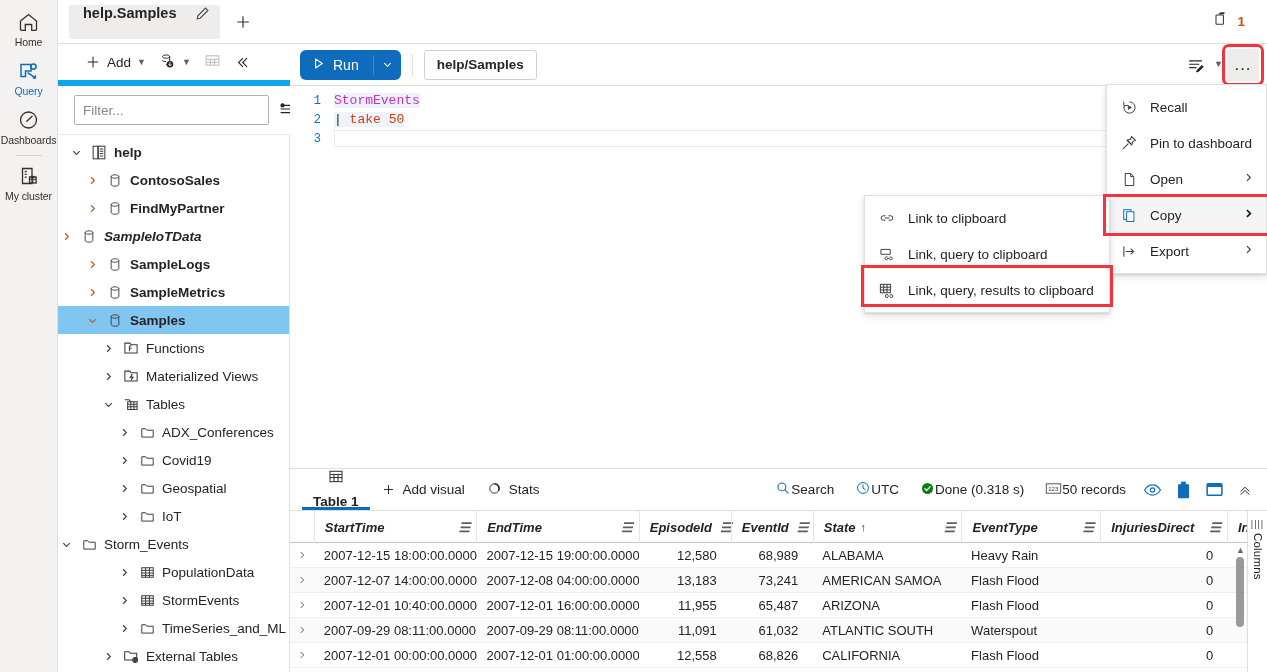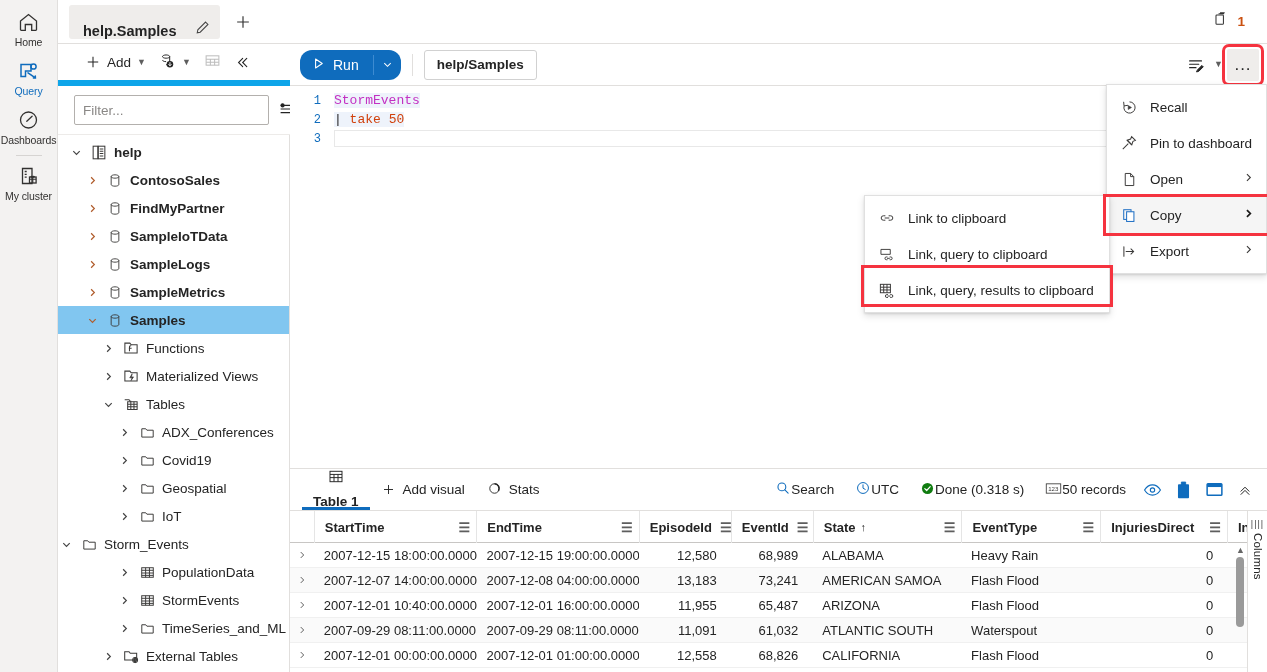--- a/index.html
+++ b/index.html
@@ -27,21 +27,21 @@
   .rail-icon svg { display:block; }
 
   
   #tabstrip {
     position:absolute; left:58px; top:0; right:0; height:44px;
     background:#fff; border-bottom:1px solid #e1dfdd;
     display:flex; align-items:center;
   }
   .qtab {
     margin-left:11px; height:34px; background:#efedeb; border-radius:3px;
-    display:flex; align-items:flex-end; padding:0 9px 0 14px; gap:18px; cursor:pointer;
+    display:flex; align-items:flex-start; padding:0 9px 0 14px; gap:18px; cursor:pointer;
   }
   .qtab-title { font-size:14.5px; font-weight:600; color:#242424; }
   .tab-plus { margin-left:10px; width:26px;height:26px; display:flex;align-items:center;justify-content:center;cursor:pointer;}
   .tabstrip-right { margin-left:auto; display:flex; align-items:center; gap:6px; padding-right:22px;}
   .stackcount { font-size:13.5px; font-weight:700; color:#ca5010; }
 
   
   #toolbar {
     position:absolute; left:58px; top:44px; width:232px; height:42px;
     background:#fff; border-bottom:6px solid #0ea5e9;
@@ -53,21 +53,21 @@
   .chev { color:#5e5e5e; font-size:9px; line-height:1; }
 
   
   #querybar {
     position:absolute; left:290px; top:44px; right:0; height:42px;
     background:#fff; border-bottom:1px solid #e1dfdd;
     display:flex; align-items:center; padding-left:10px; gap:0;
   }
   .runbtn {
     display:flex; align-items:center; height:30px; background:#0f6cbd; color:#fff;
-    border-radius:12px; cursor:pointer; font-size:14px; overflow:hidden;
+    border-radius:6px; cursor:pointer; font-size:14px; overflow:hidden;
   }
   .runbtn .runmain { display:flex;align-items:center;gap:7px; padding:0 14px 0 11px; height:30px;}
   .runbtn .rundiv { width:1px; height:20px; background:#3d8bd1;}
   .runbtn .runcar { padding:0 8px; display:flex;align-items:center;height:30px;}
   .vbar { width:1px; height:22px; background:#e1dfdd; margin:0 11px;}
   .ctxbtn {
     height:30px; display:flex;align-items:center;padding:0 12px;
     border:1px solid #d1d1d1; border-radius:3px; font-size:13.5px; font-weight:700;
     color:#242424; cursor:pointer; background:#fff;
   }
@@ -130,21 +130,21 @@
   }
   .rtab { display:flex;align-items:center;gap:7px;height:41px;padding:0 11px;
           font-size:13.5px;cursor:pointer;color:#242424;}
   .rtab.act { font-weight:700; box-shadow: inset 0 -3px 0 #0f6cbd; flex-direction: column; }
   .rt-right { margin-left:auto; display:flex;align-items:center;gap:3px;padding-right:8px;}
   .rt-item { display:flex;align-items:center;padding:0 9px;height:30px;
              font-size:13.5px;color:#242424;cursor:pointer;border-radius:3px;text-align:right;}
 
   
   #grid { position:absolute; left:290px; top:511px; right:0; bottom:0; background:#fff; overflow:hidden;}
-  .ghead { display:flex; height:32px; border-bottom:1px solid #c8c6c4; background:#fff;}
+  .ghead { display:flex; height:32px; border-bottom:1px solid #c8c6c4; background:#fff;font-style:italic;}
   .gh {
     display:flex;align-items:center;height:32px;font-size:13px;font-weight:700;color:#242424;
     border-left:1px solid #e5e5e5; padding:0 6px 0 10px; position:relative; cursor:pointer;
     white-space:nowrap;
   }
   .gh .hamb { margin-left:auto; color:#5e5e5e; font-size:13px; padding-left:8px;}
   .gh .sortup { margin-left:5px; font-size:11px; }
   .grow { display:flex; height:25px; border-bottom:1px solid #f0f0f0; font-size:13px; color:#242424;}
   .grow.alt { background:#fafafa; }
   .gc { display:flex;align-items:center;height:25px;padding:0 6px 0 10px; white-space:nowrap; overflow:hidden;}
@@ -370,21 +370,21 @@
         </svg>
       </span>
       <span class="tico">
         <svg width="16" height="17" viewBox="0 0 20 20" fill="none" stroke="#3b3a39" stroke-width="1.15">
           <path d="M5.2 5 c0 -1.2 2.1 -2.1 4.8 -2.1 s4.8 .9 4.8 2.1 v10 c0 1.2 -2.1 2.1 -4.8 2.1 s-4.8 -.9 -4.8 -2.1 z"></path>
           <path d="M5.2 5 c0 1.2 2.1 2.1 4.8 2.1 s4.8 -.9 4.8 -2.1"></path>
         </svg>
       </span>
       <span class="tlbl">FindMyPartner</span>
     </div>
-    <div class="tnode bold" style="padding-left: 26px;">
+    <div class="tnode bold" style=" font-style: italic;">
       <span class="tw">
         <svg width="11" height="11" viewBox="0 0 12 12" fill="none" stroke="currentColor" stroke-width="1.3">
           <path d="M4.5 2.5 L8 6 L4.5 9.5"></path>
         </svg>
       </span>
       <span class="tico">
         <svg width="16" height="17" viewBox="0 0 20 20" fill="none" stroke="#3b3a39" stroke-width="1.15">
           <path d="M5.2 5 c0 -1.2 2.1 -2.1 4.8 -2.1 s4.8 .9 4.8 2.1 v10 c0 1.2 -2.1 2.1 -4.8 2.1 s-4.8 -.9 -4.8 -2.1 z"></path>
           <path d="M5.2 5 c0 1.2 2.1 2.1 4.8 2.1 s4.8 -.9 4.8 -2.1"></path>
         </svg>

